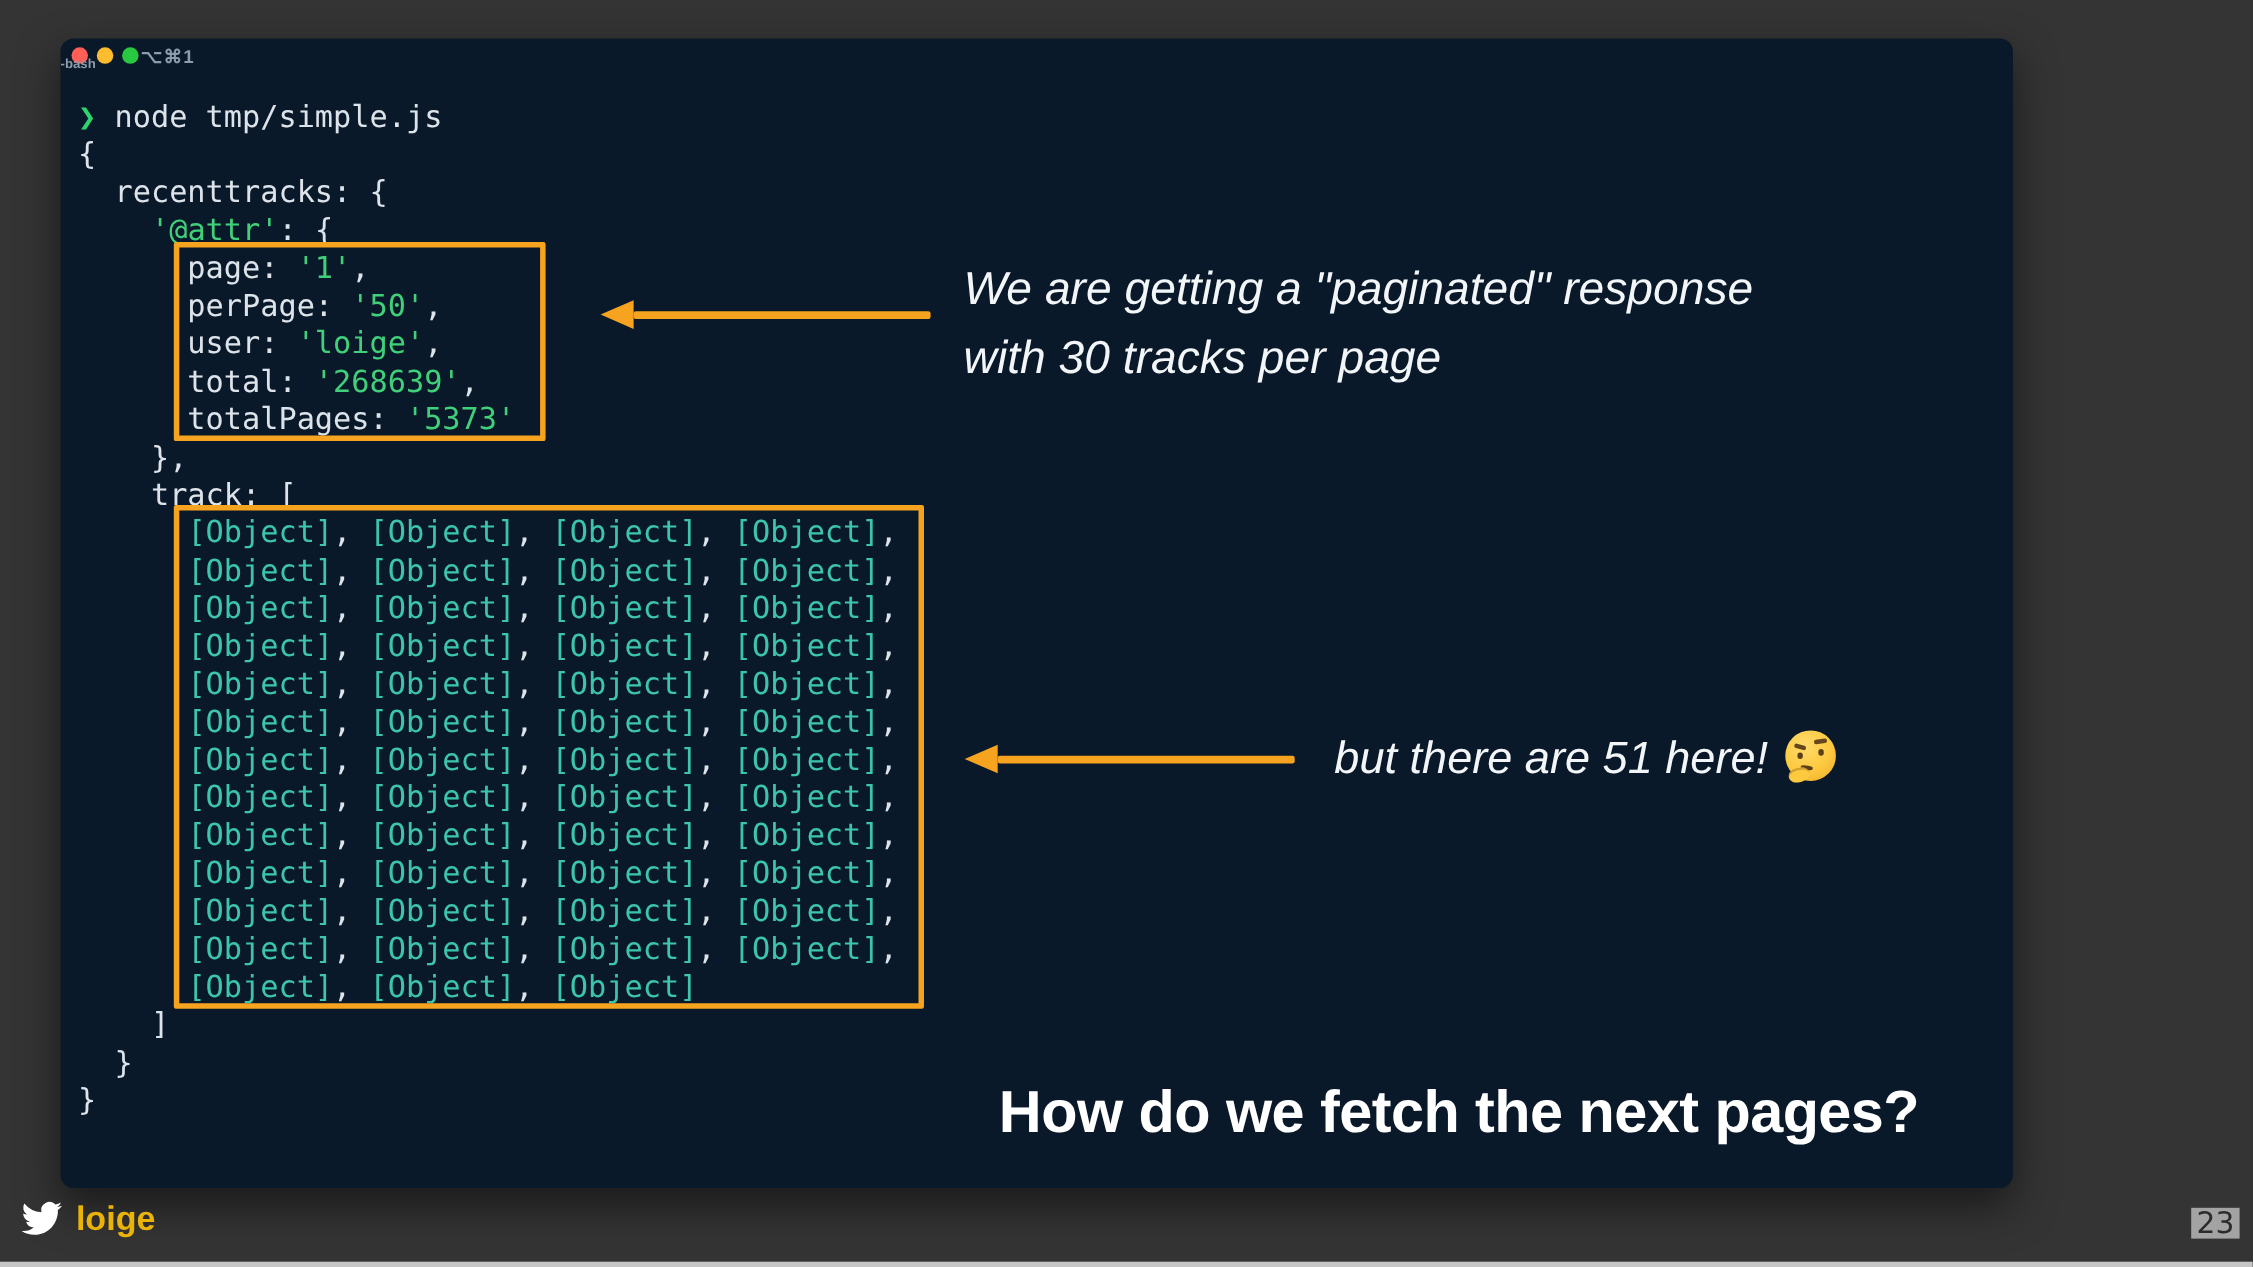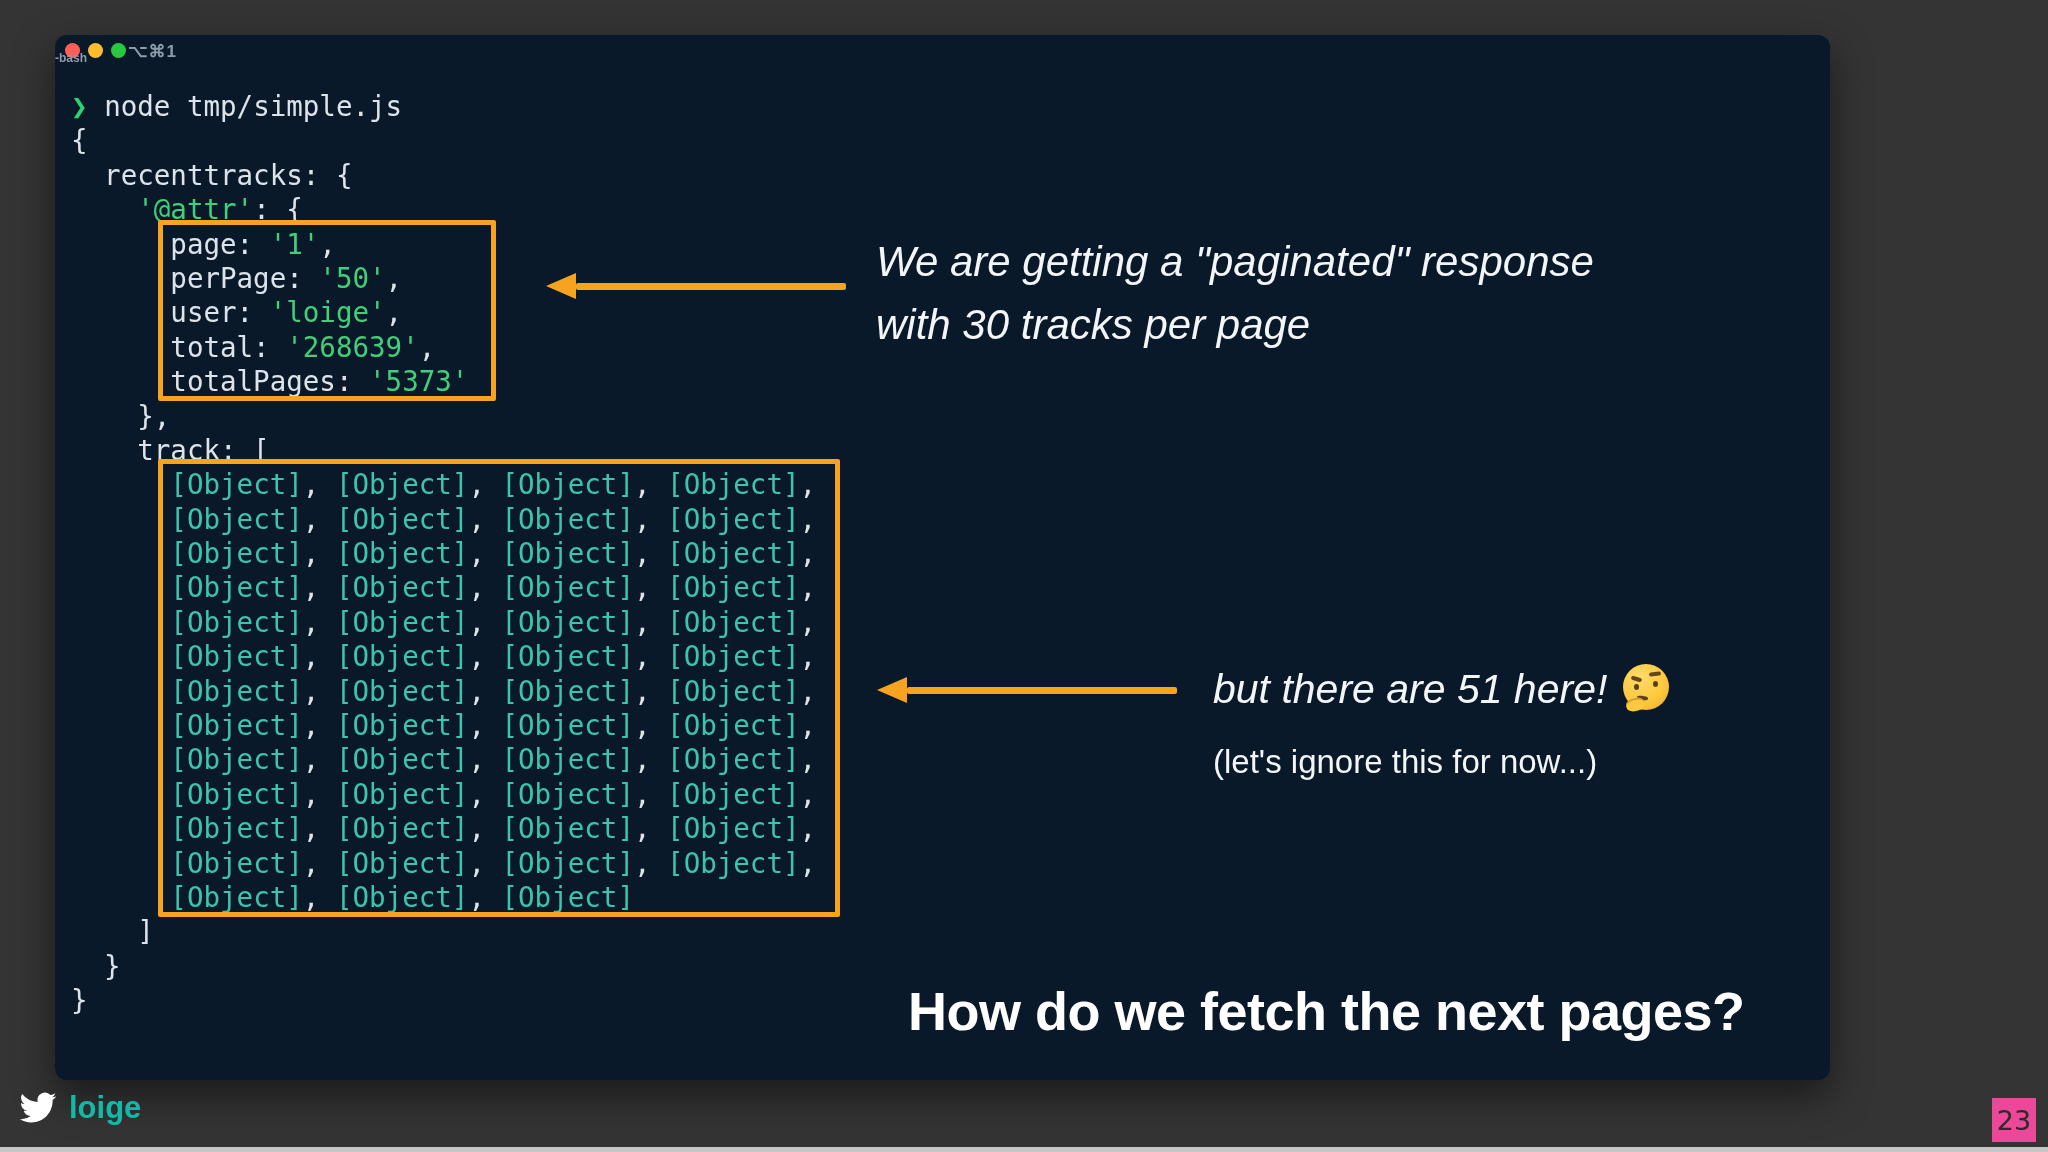--- a/index.html
+++ b/index.html
@@ -89,23 +89,23 @@
   .emoji .mouth{position:absolute;left:14px;top:32px;width:11px;height:4px;border-radius:40%;
                 background:#5a3f17;transform:rotate(8deg);}
   .emoji .hand{position:absolute;left:3px;bottom:-1px;width:19px;height:13px;border-radius:45%;
                background:#fdc93f;box-shadow:inset 0 2px 0 rgba(120,80,20,.35);
                transform:rotate(-14deg);}
 
   
   .footer-handle{position:absolute;left:18px;top:1088px;display:flex;align-items:center;
                  gap:11px;color:#ffffff;text-decoration:none;cursor:pointer;}
   .footer-handle svg{width:40px;height:40px;fill:#ffffff;}
-  .handle-text{font-size:31px;font-weight:bold;color:#14b8a6;}
-  .page-badge{position:absolute;left:1992px;top:1098px;width:44px;height:44px;
-              background:#ec4899;color:#2b2b2b;font-size:27px;
+  .handle-text{font-size:31px;font-weight:bold;color:#eab308;}
+  .page-badge{position:absolute;left:1992px;top:1098px;width:44px;height:28px;
+              background:#a3a3a3;color:#2b2b2b;font-size:27px;
               display:flex;align-items:center;justify-content:center;
               font-family:"DejaVu Sans",sans-serif;}
   .bottom-strip{position:absolute;left:0;bottom:0;width:2048px;height:5px;background:#c6c6c6;}
 </style>
 </head>
 <body>
 
 <div class="slide">
 
   <div class="terminal">
@@ -145,21 +145,20 @@
     <span class="emoji" title="🤔">
       <span class="face"></span>
       <span class="brow-l"></span>
       <span class="brow-r"></span>
       <span class="eye-l"></span>
       <span class="eye-r"></span>
       <span class="mouth"></span>
       <span class="hand"></span>
     </span>
   </div>
-  <div class="ann ann-ignore">(let's ignore this for now...)</div>
 
   <div class="heading">How do we fetch the next pages?</div>
 
   <a class="footer-handle">
     <svg viewBox="0 0 24 24" aria-hidden="true">
       <path d="M23 4.9c-.8.36-1.7.6-2.6.72a4.55 4.55 0 0 0 2-2.5c-.9.53-1.9.92-2.9 1.12a4.52 4.52 0 0 0-7.7 4.12A12.84 12.84 0 0 1 2.47 3.6a4.51 4.51 0 0 0 1.4 6.03 4.48 4.48 0 0 1-2.05-.57v.06a4.52 4.52 0 0 0 3.63 4.43 4.52 4.52 0 0 1-2.04.08 4.53 4.53 0 0 0 4.22 3.14A9.06 9.06 0 0 1 1 18.64a12.77 12.77 0 0 0 6.92 2.03c8.3 0 12.85-6.88 12.85-12.85l-.01-.58A9.2 9.2 0 0 0 23 4.9z"></path>
     </svg>
     <span class="handle-text">loige</span>
   </a>
 

